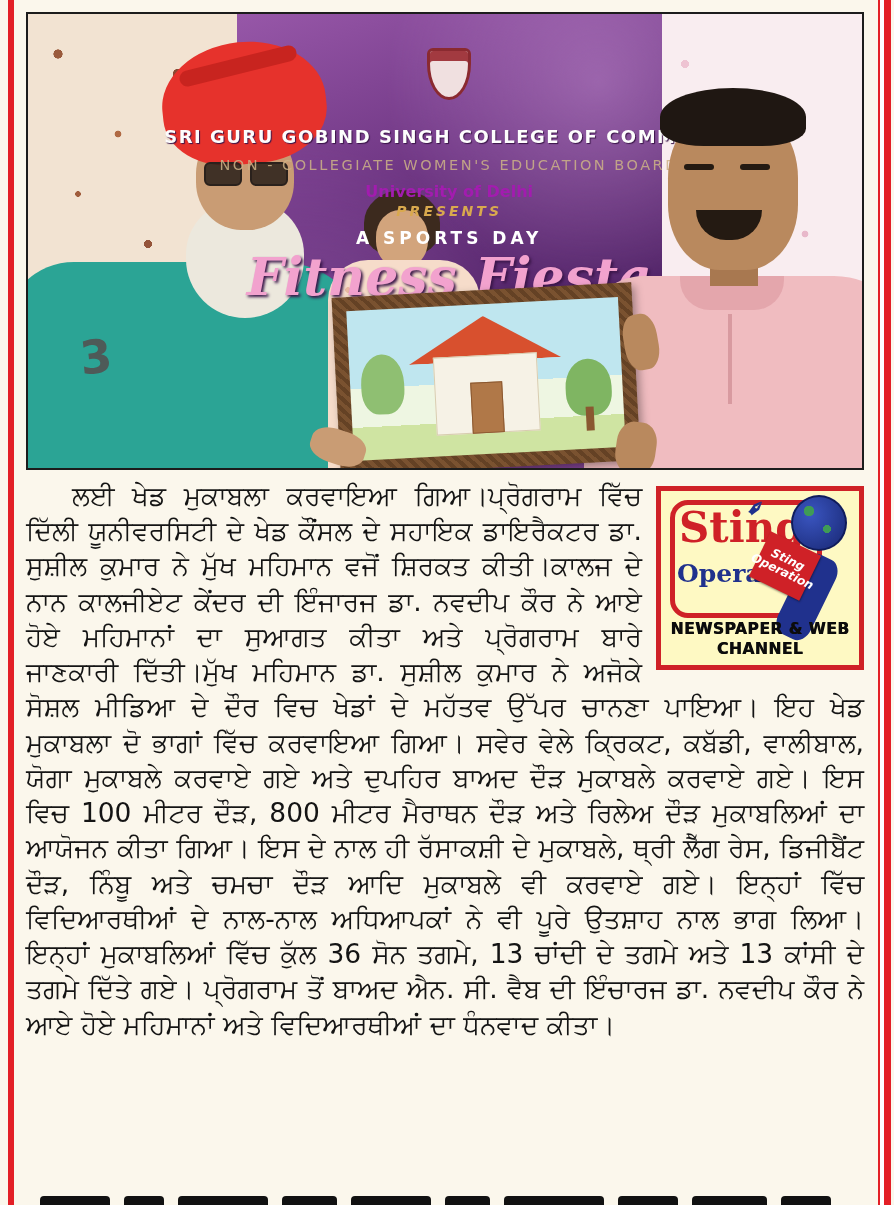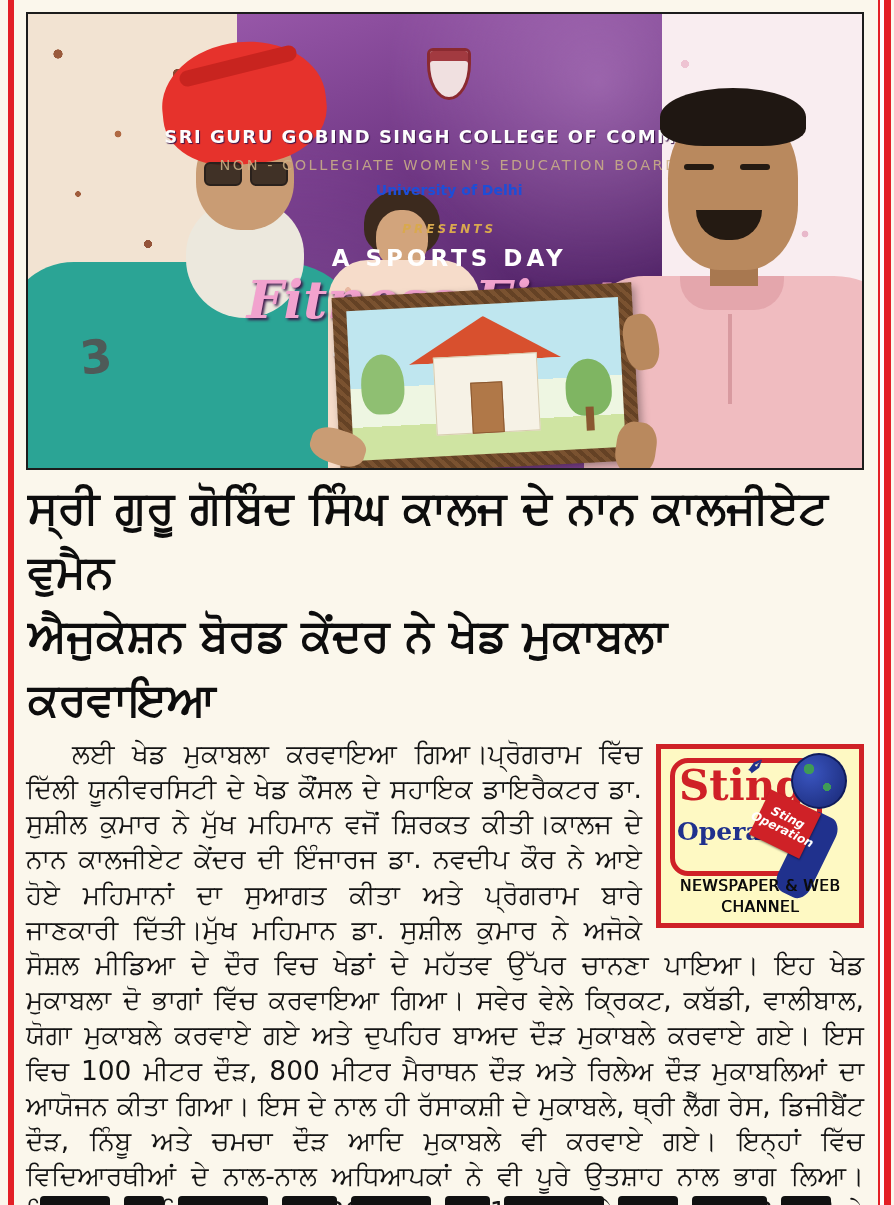--- a/index.html
+++ b/index.html
@@ -56,23 +56,23 @@
     padding-top:34px; pointer-events:none;
   }
   .crest {
     width:44px; height:52px; margin-bottom:26px;
     background:#f0e0e0;
     border:3px solid #8a2a30; border-radius:6px 6px 50% 50%/6px 6px 70% 70%;
     box-shadow:inset 0 10px 0 #a23a40;
   }
   .t-college { color:#fdfdfd; font-weight:bold; font-size:18px; letter-spacing:1.5px; text-shadow:1px 1px 1px #3a1548; white-space:nowrap; }
   .t-ncweb   { color:#cdb387; font-size:14.5px; letter-spacing:2.5px; margin-top:10px; opacity:.85; white-space:nowrap; }
-  .t-univ    { color:#1d4ed8; font-size:14px; font-weight:bold; margin-top:9px; }
-  .t-presents{ color:#d9a94e; font-size:12px; font-weight:bold; font-style:italic; letter-spacing:3px; margin-top:24px; }
-  .t-sports  { color:#ffffff; font-size:23px; font-weight:bold; letter-spacing:4px; margin-top:9px; }
+  .t-univ    { color:#a21caf; font-size:16px; font-weight:bold; margin-top:9px; }
+  .t-presents{ color:#d9a94e; font-size:14px; font-weight:bold; font-style:italic; letter-spacing:3px; margin-top:2px; }
+  .t-sports  { color:#ffffff; font-size:17px; font-weight:bold; letter-spacing:4px; margin-top:9px; }
   .t-event   {
     color:#f2a2ce; font-size:52px; font-weight:bold; font-style:italic;
     font-family:"DejaVu Serif", serif; margin-top:2px; line-height:1.05;
     text-shadow:2px 2px 3px #3a1548; white-space:nowrap;
   }
   .t-date { color:#ffffff; font-size:25px; font-weight:bold; letter-spacing:5px; margin-top:6px; text-shadow:1px 1px 2px #3a1548; }
   .t-season {
     margin-top:52px; margin-left:46%;
     background:rgba(250,248,255,.9); color:#5a2a70;
     font-size:13px; font-weight:bold; font-style:italic;
@@ -178,21 +178,21 @@
   }
   .mic-body { position:absolute; right:34px; top:62px; width:36px; height:88px; background:#20318d; border-radius:12px/16px; transform:rotate(26deg); }
   .mic-label {
     position:absolute; right:46px; top:50px; width:56px; height:50px; background:#cf2127;
     transform:rotate(26deg); color:#fff; display:flex; flex-direction:column;
     align-items:center; justify-content:center; font-size:12px; font-weight:bold; font-style:italic;
     line-height:1.1; box-shadow:1px 1px 2px rgba(0,0,0,.4);
   }
   .sting-tagline {
     position:absolute; left:4px; right:4px; bottom:5px; text-align:center;
-    font-size:15.5px; font-weight:normal; color:#0c0c0c; letter-spacing:.5px;
+    font-size:15.5px; font-weight:bold; color:#0c0c0c; letter-spacing:.5px;
     text-shadow:.6px 0 #0c0c0c;
   }
 
   
   .cutoff-row { position:absolute; left:40px; right:40px; bottom:0; height:9px; overflow:hidden; display:flex; gap:14px; }
   .cutoff-row i { display:block; height:22px; background:#111; border-radius:4px; }
 </style>
 </head>
 <body>
 
@@ -250,24 +250,20 @@
         <div class="p-tree-r"></div>
         <div class="p-trunk"></div>
       </div>
     </div>
     <div class="hand h1"></div>
     <div class="hand h2"></div>
     <div class="hand h3"></div>
   </div>
 
   <div class="article">
-    <div class="headline">
-      <div>ਸ੍ਰੀ ਗੁਰੂ ਗੋਬਿੰਦ ਸਿੰਘ ਕਾਲਜ ਦੇ ਨਾਨ ਕਾਲਜੀਏਟ ਵੁਮੈਨ</div>
-      <div>ਐਜੁਕੇਸ਼ਨ ਬੋਰਡ ਕੇਂਦਰ  ਨੇ ਖੇਡ ਮੁਕਾਬਲਾ ਕਰਵਾਇਆ</div>
-    </div>
 
 
     <p class="body-copy">
 
       <span class="sting-box">
         <span class="sting-frame"></span>
         <span class="sting-word">Sting</span>
         <span class="pen-nib-icon">✒</span>
         <span class="operation-word">Operation</span>
         <span class="globe"></span>

